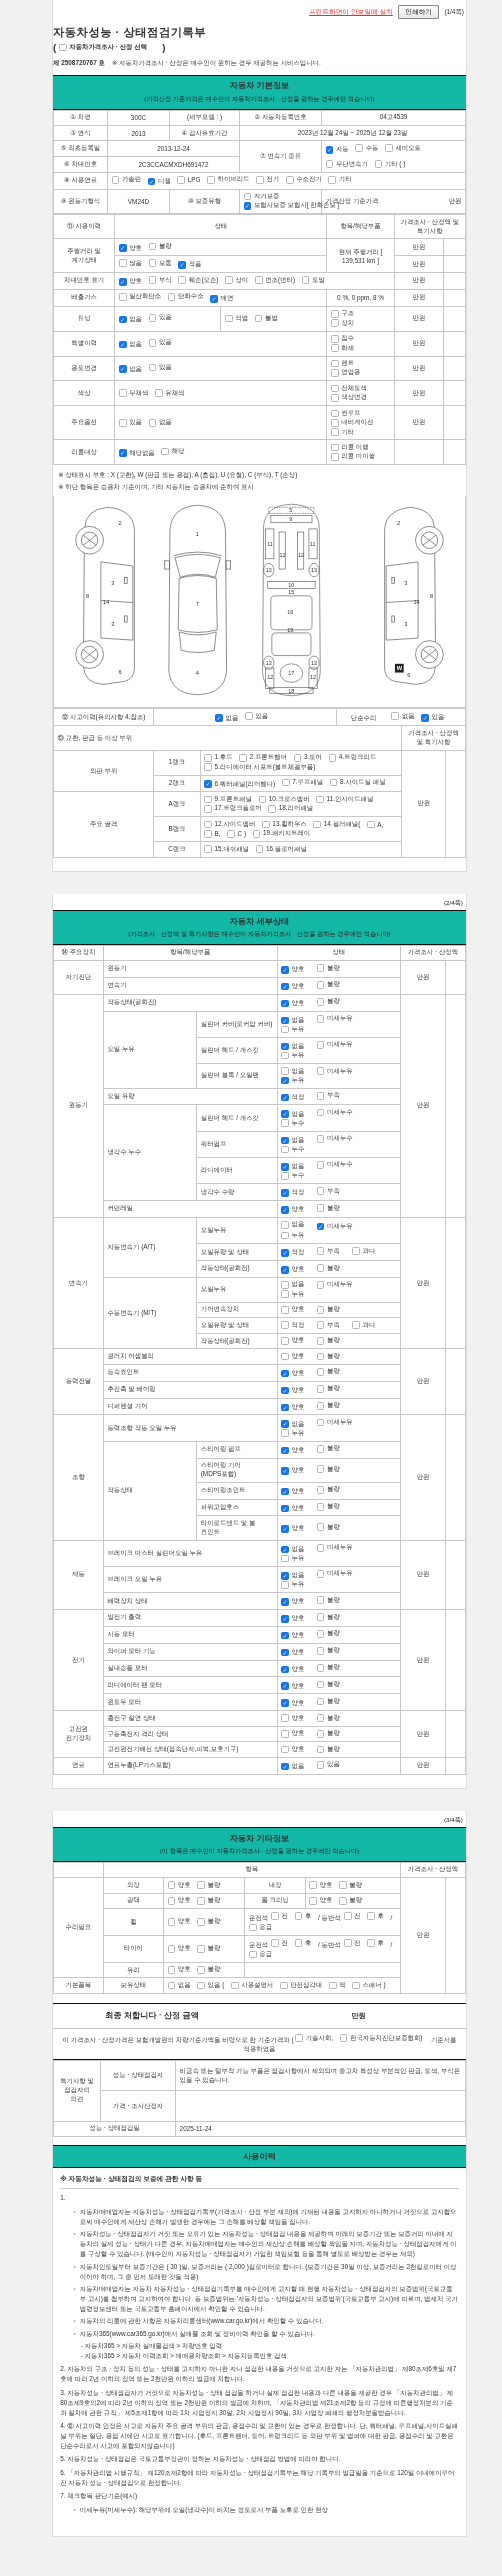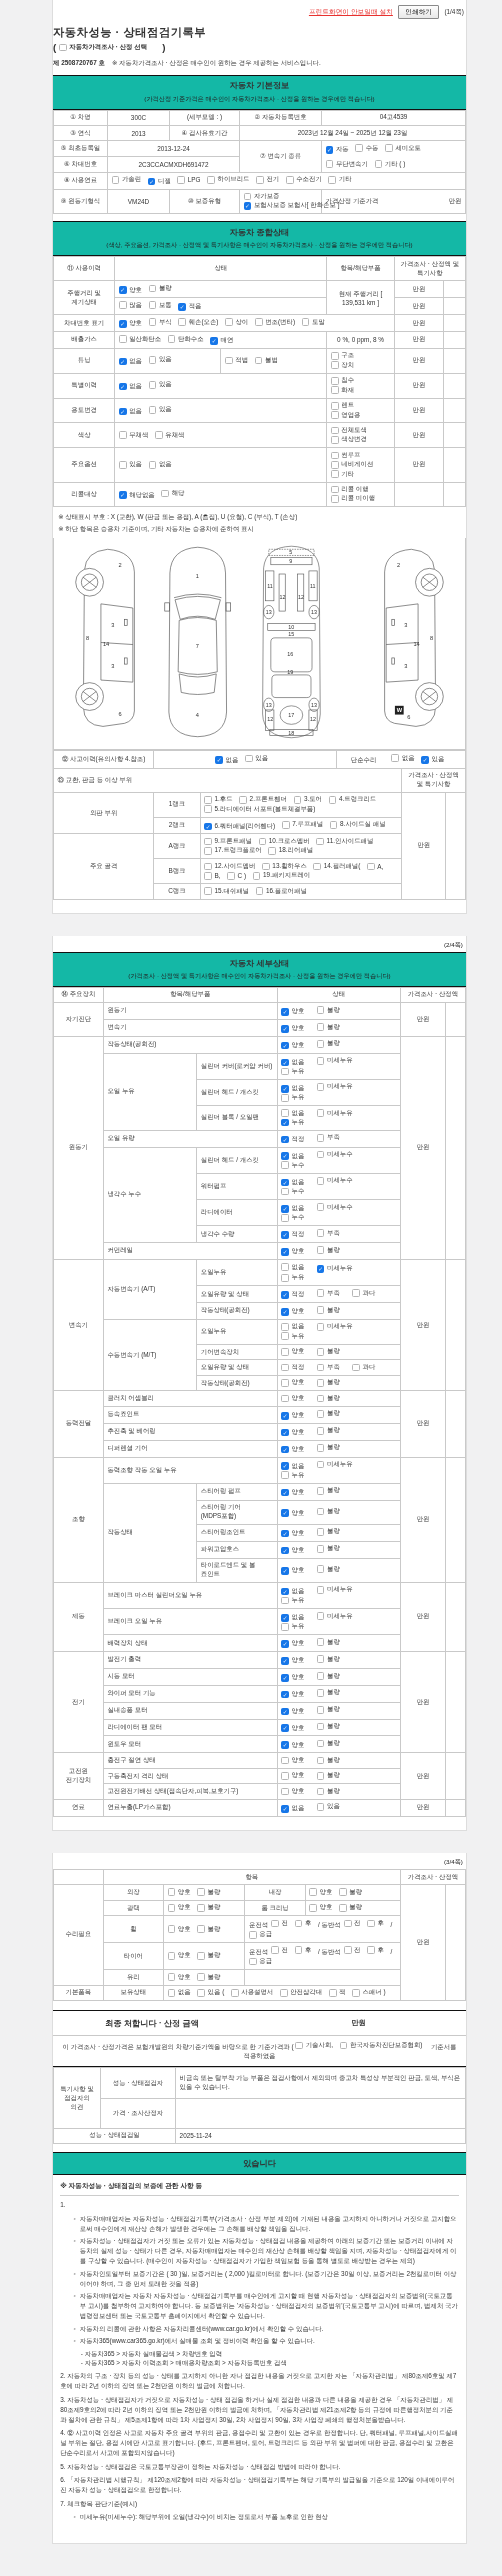--- a/index.html
+++ b/index.html
@@ -168,24 +168,20 @@
                 <span class="cbl">보험사보증 보험사[ 한화손보 ]</span>
               </span></td>
         <td>
           <span>가격산정 기준가격</span>
           <span style="float:right">만원</span>
         </td>
       </tr>
     </tbody>
       </table>
 
-    <div class="sechead" style="margin-top:7.2px;">
-      <div class="h">자동차 종합상태</div>
-      <div class="n">(색상, 주요옵션, 가격조사 · 산정액 및 특기사항은 매수인이 자동차가격조사 · 산정을 원하는 경우에만 적습니다)</div>
-    </div>
     <table>
       <colgroup>
           <col style="width:52px">
           <col style="width:90px">
           <col style="width:90px">
           <col style="width:57px">
           <col style="width:42px">
           <col class="blankcol">
         </colgroup>
       <tbody>
@@ -1145,20 +1141,24 @@
             <td></td>
       </tr>
     </tbody>
       </table>
   </div>
 
   <div class="gap"></div>
 
   <div class="page">
     <div class="pgmark">(3/4쪽)</div>
+    <div class="sechead">
+      <div class="h">자동차 기타정보</div>
+      <div class="n">(이 항목은 매수인이 자동차가격조사 · 산정을 원하는 경우에만 적습니다)</div>
+    </div>
     <table>
       <colgroup>
           <col style="width:47px">
           <col style="width:57px">
           <col style="width:77px">
           <col style="width:57px">
           <col style="width:90px">
           <col style="width:43px">
           <col class="blankcol">
         </colgroup>
@@ -1334,21 +1334,21 @@
         <td style="height:24px;"></td>
       </tr>
       <tr>
         <td colspan="2" class="ctr">성능 · 상태점검일</td>
         <td>2025-11-24</td>
       </tr>
     </tbody>
       </table>
 
     <div class="sechead" style="margin-top:8.2px;">
-      <div class="h">있습니다</div>
+      <div class="h">사용이력</div>
     </div>
     <div class="notice">
       <div class="ntitle">※ 자동차성능 · 상태점검의 보증에 관한 사항 등</div>
       <div class="nitem numline">1.</div>
       <div class="bullet">자동차매매업자는 자동차성능 · 상태점검기록부(가격조사 · 산정 부분 제외)에 기재된 내용을 고지하지 아니하거나 거짓으로 고지함으로써 매수인에게 재산상 손해가 발생한 경우에는 그 손해를 배상할 책임을 집니다.</div>
       <div class="bullet">자동차성능 · 상태점검자가 거짓 또는 오류가 있는 자동차성능 · 상태점검 내용을 제공하여 아래의 보증기간 또는 보증거리 이내에 자동차의 실제 성능 · 상태가 다른 경우, 자동차매매업자는 매수인의 재산상 손해를 배상할 책임을 지며, 자동차성능 · 상태점검자에게 이를 구상할 수 있습니다. (매수인이 자동차성능 · 상태점검자가 가입한 책임보험 등을 통해 별도로 배상받는 경우는 제외)</div>
       <div class="bullet">자동차인도일부터 보증기간은 ( 30 )일, 보증거리는 ( 2,000 )킬로미터로 합니다. (보증기간은 30일 이상, 보증거리는 2천킬로미터 이상이어야 하며, 그 중 먼저 도래한 것을 적용)</div>
       <div class="bullet">자동차매매업자는 자동차 자동차성능 · 상태점검기록부를 매수인에게 고지할 때 현행 자동차성능 · 상태점검자의 보증범위(국토교통부 고시)를 첨부하여 고지하여야 합니다. 동 보증범위는 '자동차성능 · 상태점검자의 보증범위'(국토교통부 고시)에 따르며, 법제처 국가법령정보센터 또는 국토교통부 홈페이지에서 확인할 수 있습니다.</div>
       <div class="bullet">자동차의 리콜에 관한 사항은 자동차리콜센터(www.car.go.kr)에서 확인할 수 있습니다.</div>
       <div class="bullet" actable="false">자동차365(www.car365.go.kr)에서 실매물 조회 및 정비이력 확인을 할 수 있습니다.</div>

